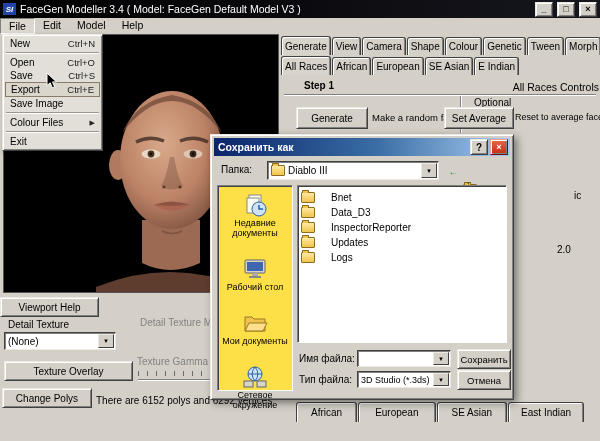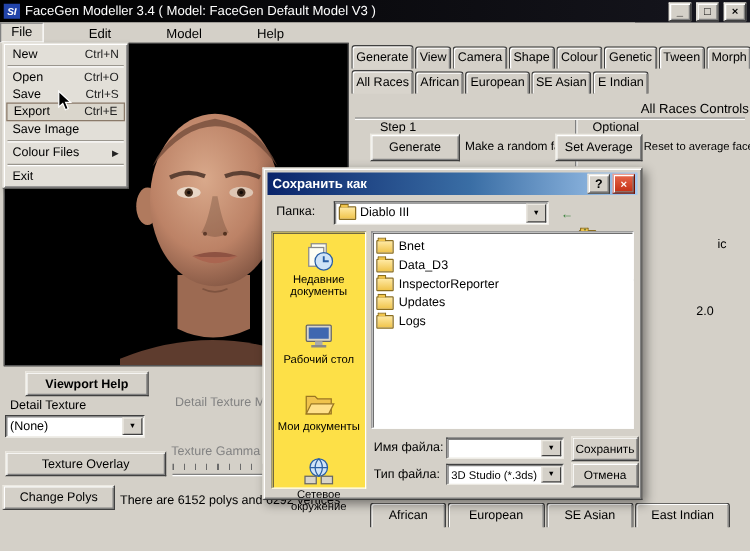--- a/index.html
+++ b/index.html
@@ -12,21 +12,21 @@
        font-size:10px;white-space:nowrap;cursor:default;}
   
   .titlebar{position:absolute;left:0;top:0;width:600px;height:18px;
        background:linear-gradient(90deg,#000,#16161e);display:flex;align-items:center;gap:4px;
        padding:0 3px;box-sizing:border-box;z-index:5;}
   .app-logo{width:13px;height:12px;background:#2244aa;color:#fff;font-size:8px;font-weight:bold;
        font-style:italic;display:flex;align-items:center;justify-content:center;flex:0 0 auto;}
   .win-title{color:#fff;font-size:10.5px;flex:1;white-space:nowrap;overflow:hidden;}
   .winbtn{width:16px;height:13px;font-size:9px;font-weight:bold;}
   
-  .menubar{position:absolute;left:0;top:18px;width:508px;height:16px;background:#d4d0c8;display:flex;align-items:flex-end;z-index:5;gap:28px;}
+  .menubar{position:absolute;left:0;top:18px;width:508px;height:16px;background:#d4d0c8;display:flex;align-items:flex-start;z-index:5;}
   .menubar .mitem{padding:1px 8px;font-size:10.5px;}
   .menubar .mitem.pressed{border:1px solid;border-color:#808080 #fff #fff #808080;background:#dcd8d0;}
   
   .filemenu{position:absolute;left:2px;top:34px;width:95px;background:#e2dfd8;padding:2px;
        border:1px solid;border-color:#ece9e2 #404040 #404040 #ece9e2;
        box-shadow:inset 1px 1px 0 #fff,inset -1px -1px 0 #808080,2px 2px 4px rgba(0,0,0,.5);z-index:40;}
   .menurow{height:13px;display:flex;align-items:center;justify-content:space-between;padding:0 5px;font-size:10px;}
   .menurow.hl{border:1px solid #8a7a6a;background:#dad6cc;}
   .menurow .sc{color:#222;font-size:9.5px;}
   .msep{height:0;border-top:1px solid #9a968e;border-bottom:1px solid #fff;margin:2px 1px;}
@@ -66,21 +66,21 @@
   .dlg-close{width:16px;height:14px;background:linear-gradient(#e8684c,#c22e14);color:#fff;
        border:1px solid;border-color:#f0a090 #701000 #701000 #f0a090;font-size:9px;font-weight:bold;}
   .toolbtn{width:15px;height:16px;background:#d4d0c8;border:1px solid #d4d0c8;display:flex;
        align-items:center;justify-content:center;position:relative;font-size:10px;}
   .sunken{border:1px solid;border-color:#808080 #fff #fff #808080;box-shadow:inset 1px 1px 0 #404040;}
   .places{position:absolute;left:6px;top:50px;width:76px;height:206px;background:#fde047;
        display:flex;flex-direction:column;align-items:center;padding-top:6px;box-sizing:border-box;gap:18px;}
   .place{display:flex;flex-direction:column;align-items:center;width:72px;}
   .place .plabel{font-size:9px;text-align:center;line-height:10px;}
   .filelist{position:absolute;left:86px;top:50px;width:210px;height:158px;background:#fff;padding:4px 3px;box-sizing:border-box;}
-  .frow{display:flex;align-items:center;gap:4px;height:15px;font-size:10px;}
+  .frow{display:flex;align-items:center;gap:16px;height:15px;font-size:10px;}
   
   .ticks{position:absolute;height:5px;background:repeating-linear-gradient(90deg,#6a6a6a 0 1px,transparent 1px 9px);}
   .track{position:absolute;height:0;border-top:1px solid #808080;border-bottom:1px solid #fff;}
   .frag{position:absolute;font-size:10px;}
 </style>
 </head>
 <body>
 
 <div class="screen">
 
@@ -150,32 +150,32 @@
     <span class="tab">European</span>
     <span class="tab">SE Asian</span>
     <span class="tab">E Indian</span>
   </div>
 
   <div class="label" style="left:281px;top:81px;width:318px;text-align:right;font-size:10.5px;">All Races Controls</div>
 
   <div class="hline" style="left:284px;top:94px;width:312px;"></div>
   <div class="vline" style="left:460px;top:96px;height:37px;"></div>
 
-  <div class="label" style="left:304px;top:97px;">Step 1</div>
+  <div class="label" style="left:304px;top:80px;font-weight:bold;">Step 1</div>
   <div class="label" style="left:474px;top:97px;">Optional</div>
 
   <div class="btn abs" style="left:296px;top:107px;width:70px;height:20px;">Generate</div>
   <div class="caption" style="left:372px;top:112px;">Make a random face</div>
   <div class="btn abs" style="left:444px;top:107px;width:68px;height:20px;">Set Average</div>
   <div class="caption" style="left:515px;top:112px;font-size:9px;">Reset to average face</div>
 
   <div class="frag" style="left:574px;top:190px;">ic</div>
   <div class="frag" style="left:557px;top:244px;">2.0</div>
 
-  <div class="btn abs" style="left:20px;top:297px;width:97px;height:18px;font-weight:bold;">Viewport Help</div>
+  <div class="btn abs" style="left:0;top:297px;width:97px;height:18px;">Viewport Help</div>
 
   <div class="label" style="left:8px;top:319px;">Detail Texture</div>
   <div class="combo" style="left:4px;top:332px;width:112px;height:18px;">
     <span>(None)</span>
     <span class="arrowbtn">▼</span>
   </div>
 
   <div class="label dis" style="left:140px;top:317px;">Detail Texture M</div>
   <div class="label dis" style="left:137px;top:356px;">Texture Gamma C</div>
   <div class="ticks" style="left:138px;top:371px;width:72px;"></div>

